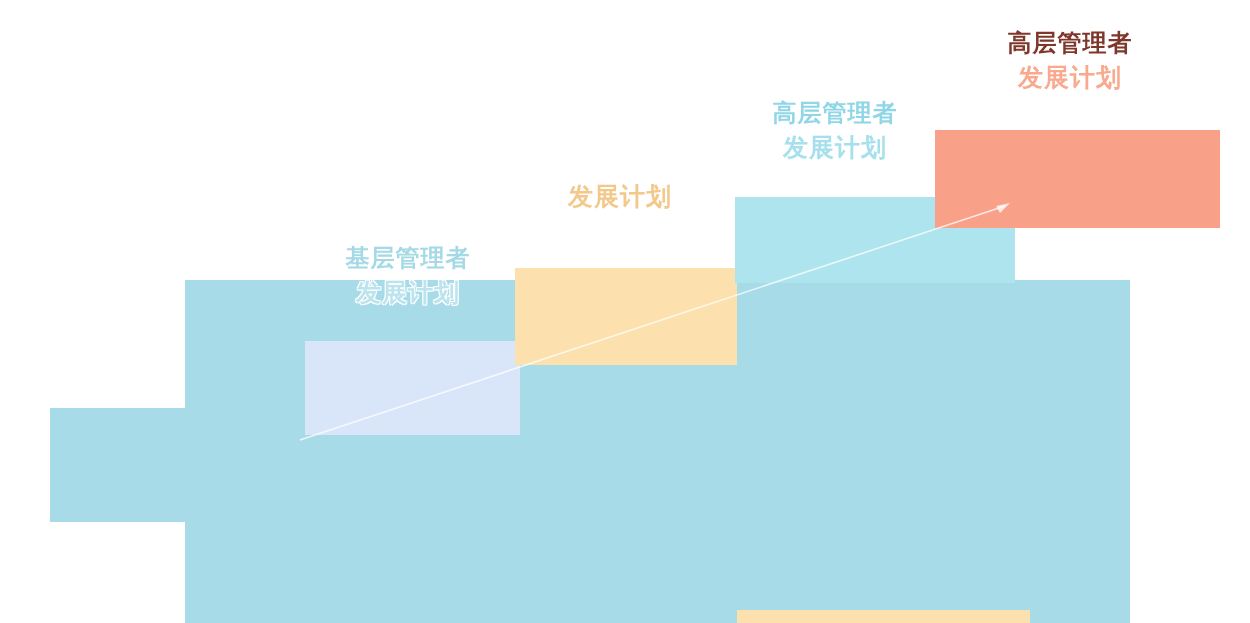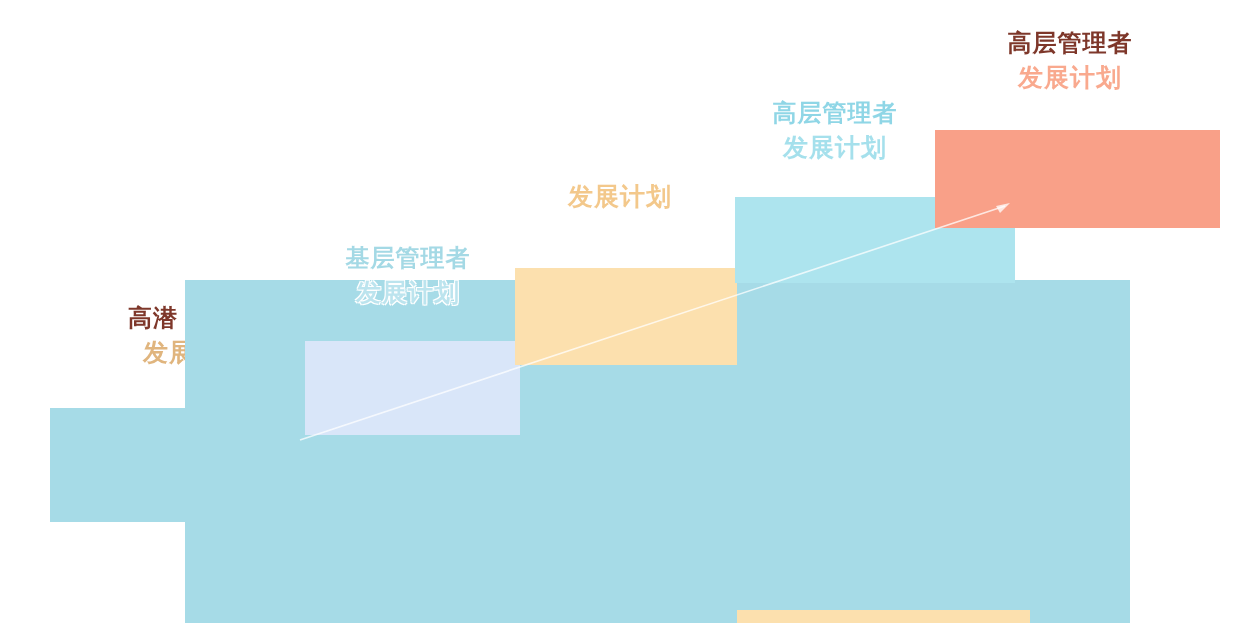--- a/index.html
+++ b/index.html
@@ -55,24 +55,20 @@
   <div class="block b-peach"></div>
   <div class="block b-cyan"></div>
   <div class="block b-salmon"></div>
   <div class="block b-bpeach"></div>
 
   <svg class="arrow-svg" viewBox="0 0 1250 623" xmlns="http://www.w3.org/2000/svg">
     <line x1="300" y1="440" x2="1005" y2="206" stroke="#ffffff" stroke-width="1.6" opacity="0.75"></line>
     <polygon points="1010,203 996,206 1000,213" fill="#ffffff" opacity="0.75"></polygon>
   </svg>
 
-  <div class="label-group lg-1">
-    <div class="lbl-title">高潜</div>
-    <div class="lbl-sub">发展</div>
-  </div>
 
   <div class="label-group lg-2">
     <div class="lbl-title">基层管理者</div>
     <div class="lbl-sub">发展计划</div>
   </div>
 
   <div class="label-group lg-3">
     <div class="lbl-sub">发展计划</div>
   </div>
 

